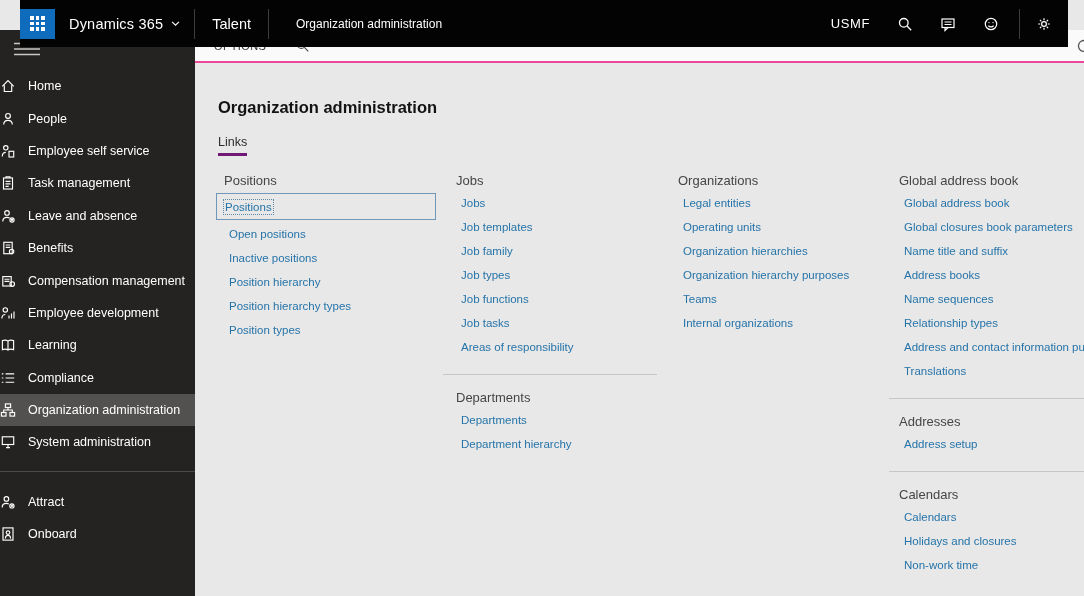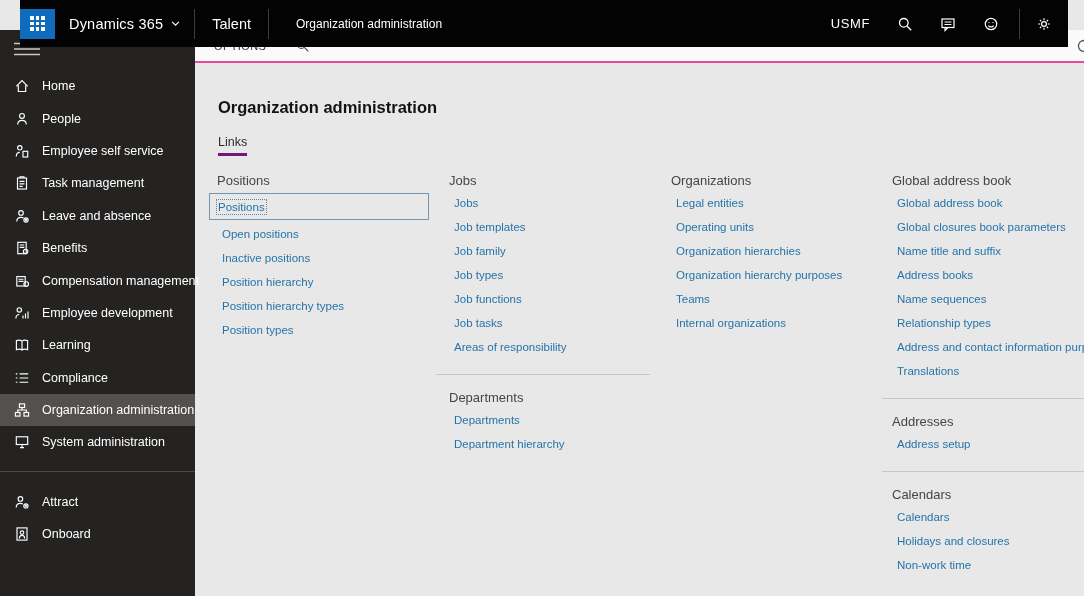--- a/index.html
+++ b/index.html
@@ -25,21 +25,21 @@
   .tb-icon svg { width:16px; height:16px; display:block; }
   .tb-divider2 { width:1px; height:30px; background:#3c3c3c; margin-left:20px; }
   .tb-gear { margin:0 16px 0 16px; }
 
   
   .sidebar { position:absolute; top:30px; left:0; width:195px; bottom:0; background:#242322;
              color:#fff; z-index:20; }
   .hamburger { margin:11px 0 0 14px; width:26px; height:16px; color:#c8c8c8; cursor:pointer; }
   .hamburger svg { width:26px; height:16px; display:block; }
   .side-nav { margin-top:13px; }
-  .side-item { height:32.4px; display:flex; align-items:center; padding-left:14px; gap:12px;
+  .side-item { height:32.4px; display:flex; align-items:center; padding-left:0; gap:12px;
                font-size:12.5px; color:#fff; cursor:pointer; white-space:nowrap; }
   .side-item.selected { background:#53514f; }
   .side-item svg { width:16px; height:16px; flex:0 0 auto; color:#fff; }
   .side-divider { height:1px; background:#4c4a48; margin:12px 0 14px 0; }
 
   
   .toolbar { position:absolute; left:195px; right:0; top:30px; height:33px; background:#fafafa;
              border-bottom:2px solid #ec4899; display:flex; align-items:center; z-index:10; }
   .options-label { font-size:11px; color:#333; letter-spacing:.4px; margin-left:19px; cursor:pointer; }
   .toolbar-search { width:15px; height:15px; color:#444; margin-left:29px; cursor:pointer; }
@@ -48,22 +48,22 @@
   .toolbar-refresh { width:16px; height:16px; color:#555; margin-right:-8px; cursor:pointer; flex:0 0 auto; }
   .toolbar-refresh svg { width:16px; height:16px; display:block; }
 
   
   .content { position:absolute; left:195px; right:0; top:63px; bottom:0; background:#e9e8e8;
              overflow:hidden; }
   .page-title { margin:35px 0 0 23px; font-size:16.5px; font-weight:bold; color:#131313; }
   .tab-strip { margin:15px 0 0 23px; }
   .tab { display:inline-block; font-size:12.5px; color:#2b2b2b; padding-bottom:4px;
          border-bottom:3px solid #701a75; cursor:pointer; }
-  .columns { display:grid; grid-template-columns:232px 222px 221px 1fr; padding-left:22px;
-             margin-top:17px; align-items:start; }
+  .columns { display:grid; grid-template-columns:232px 222px 221px 1fr; padding-left:13px;
+             margin-top:17px; align-items:start;margin-left:16px; }
   .col-header { font-size:13px; color:#454545; margin-bottom:9px; }
   .link { font-size:11.5px; color:#2574a9; margin:0 0 12px 5px; cursor:pointer; width:max-content; }
   .link-focused { border:1px solid #7096b8; margin:-4px 0 8px -8px; padding:3px 0 4px 8px;
                   width:220px; cursor:pointer; }
   .link-focused .link-text { font-size:11.5px; color:#2574a9; outline:1px dotted #5b8aa9;
                              outline-offset:1px; }
   .sec-hr { height:1px; background:#c7c6c5; border:0; margin:21px 0 15px -13px; width:214px; }
   .col4 .sec-hr { width:500px; margin-left:-10px; }
 </style>
 </head>

